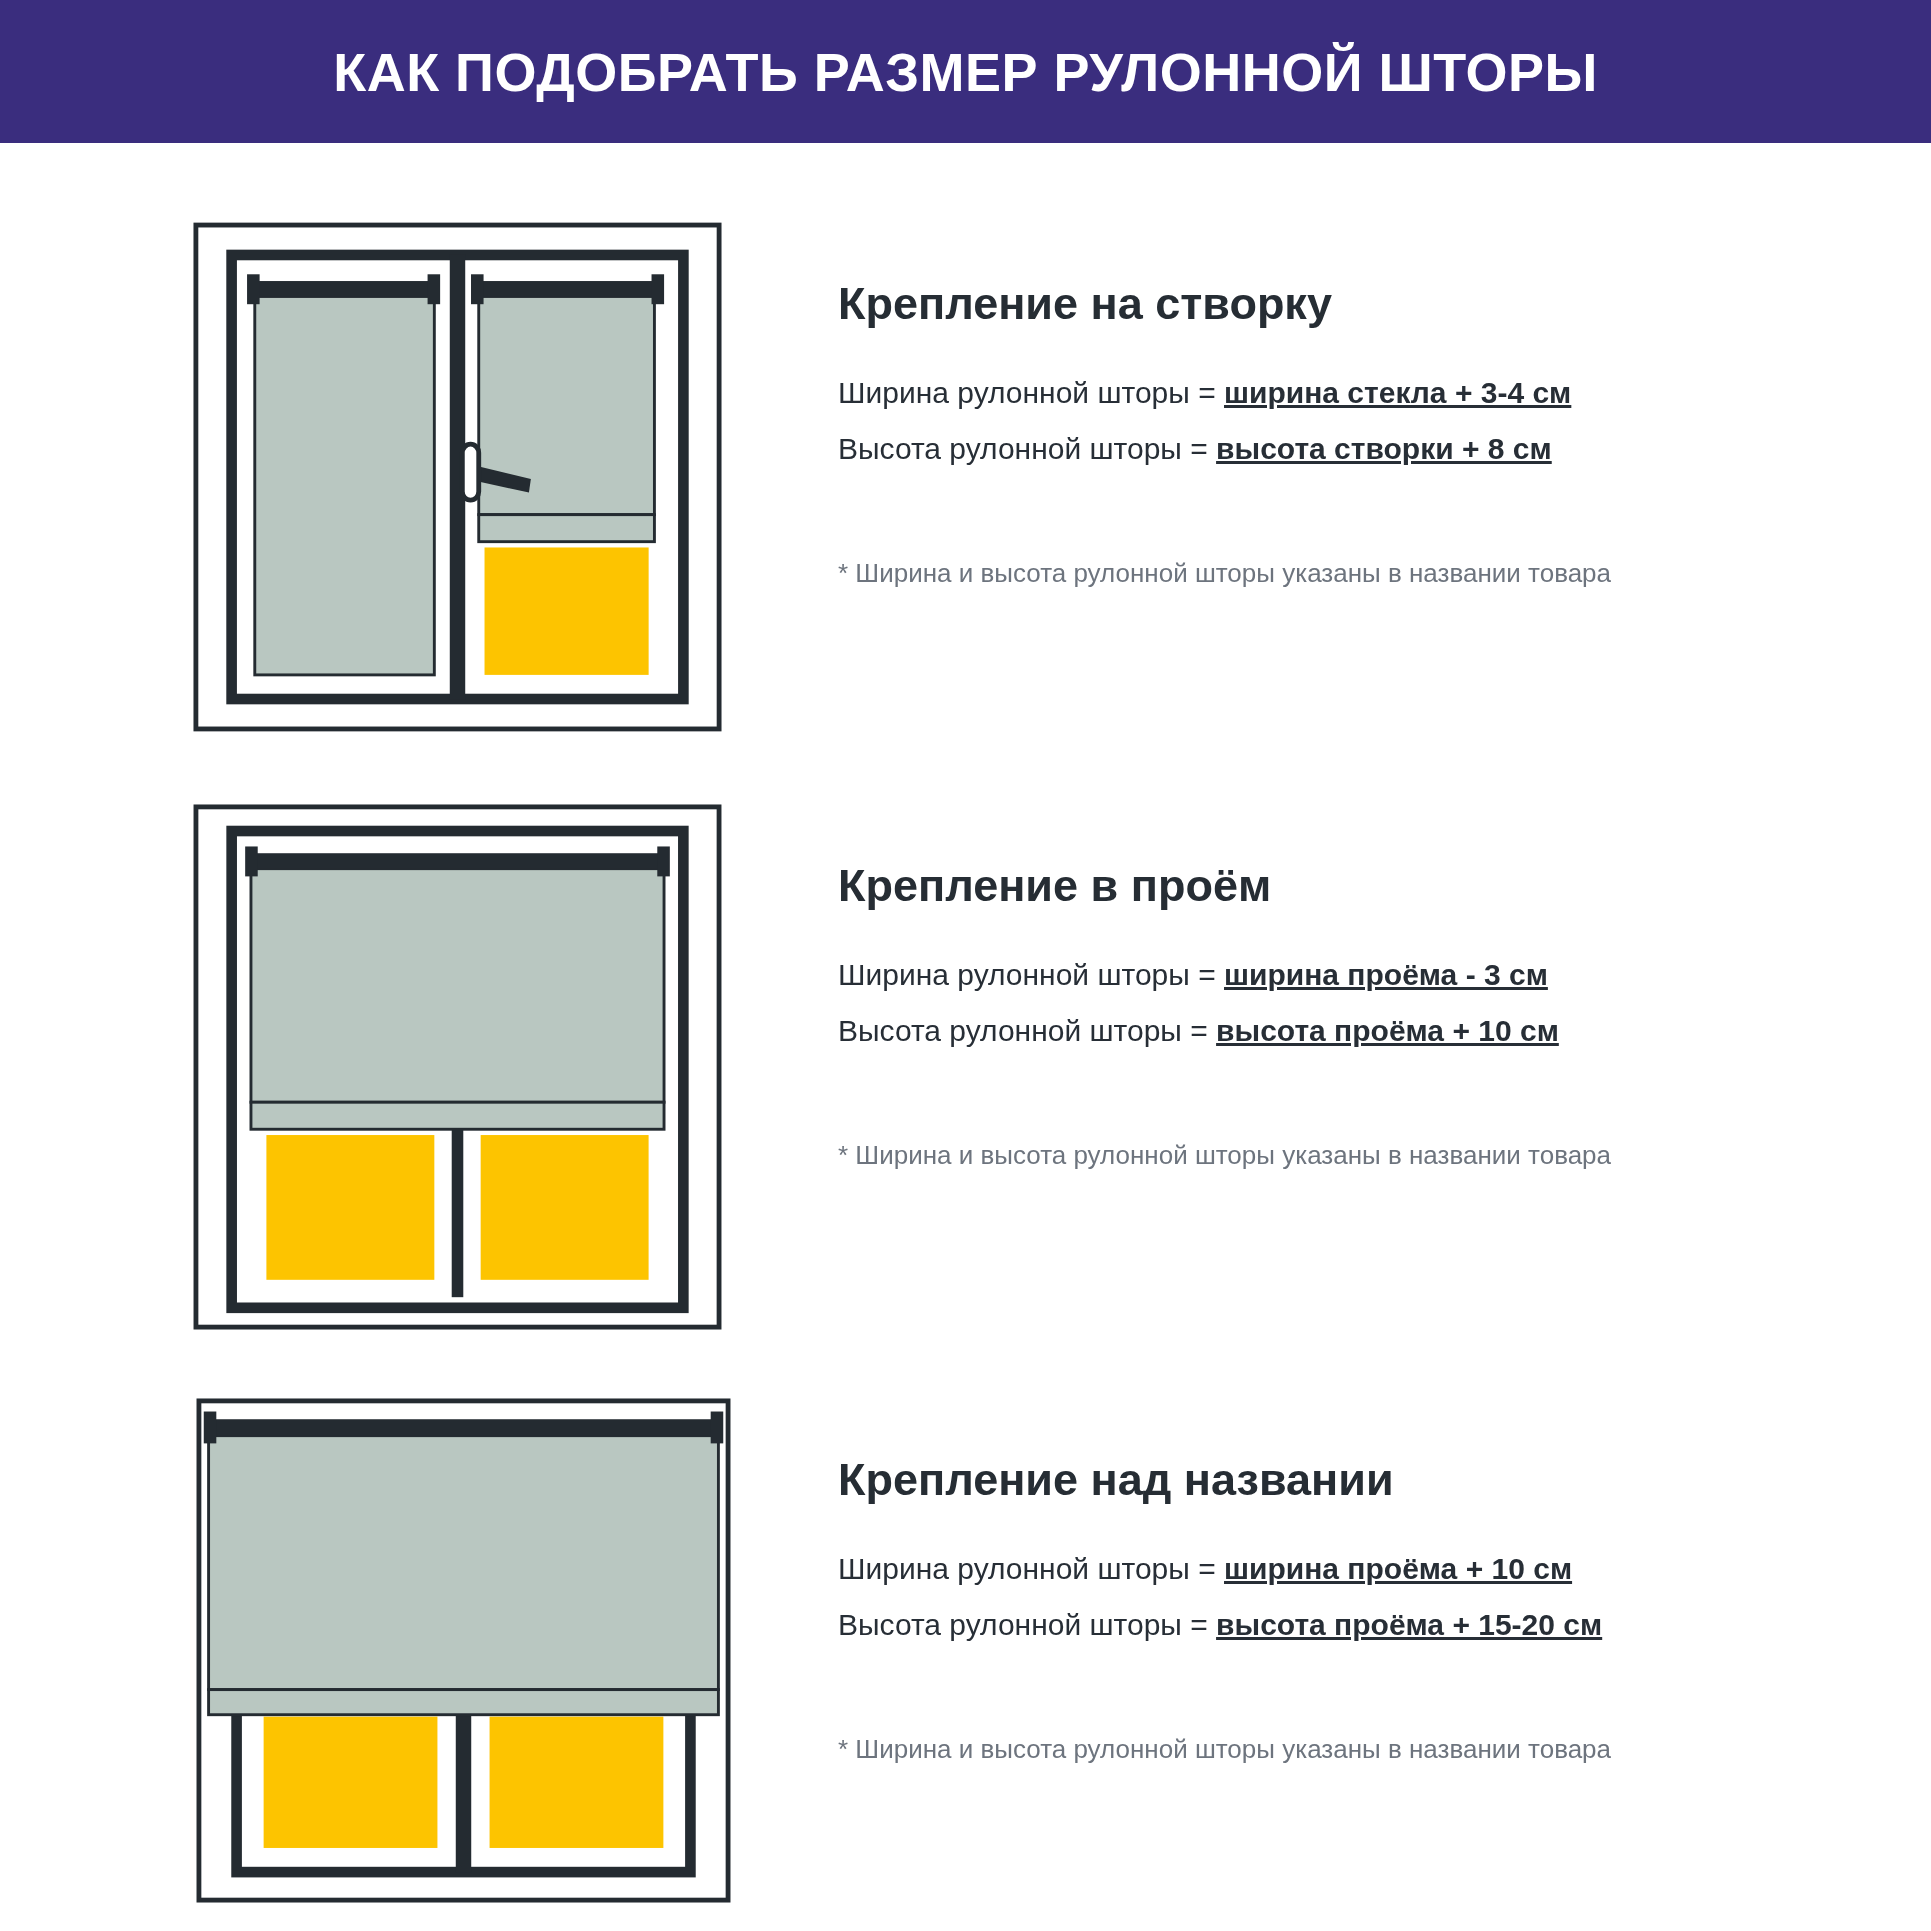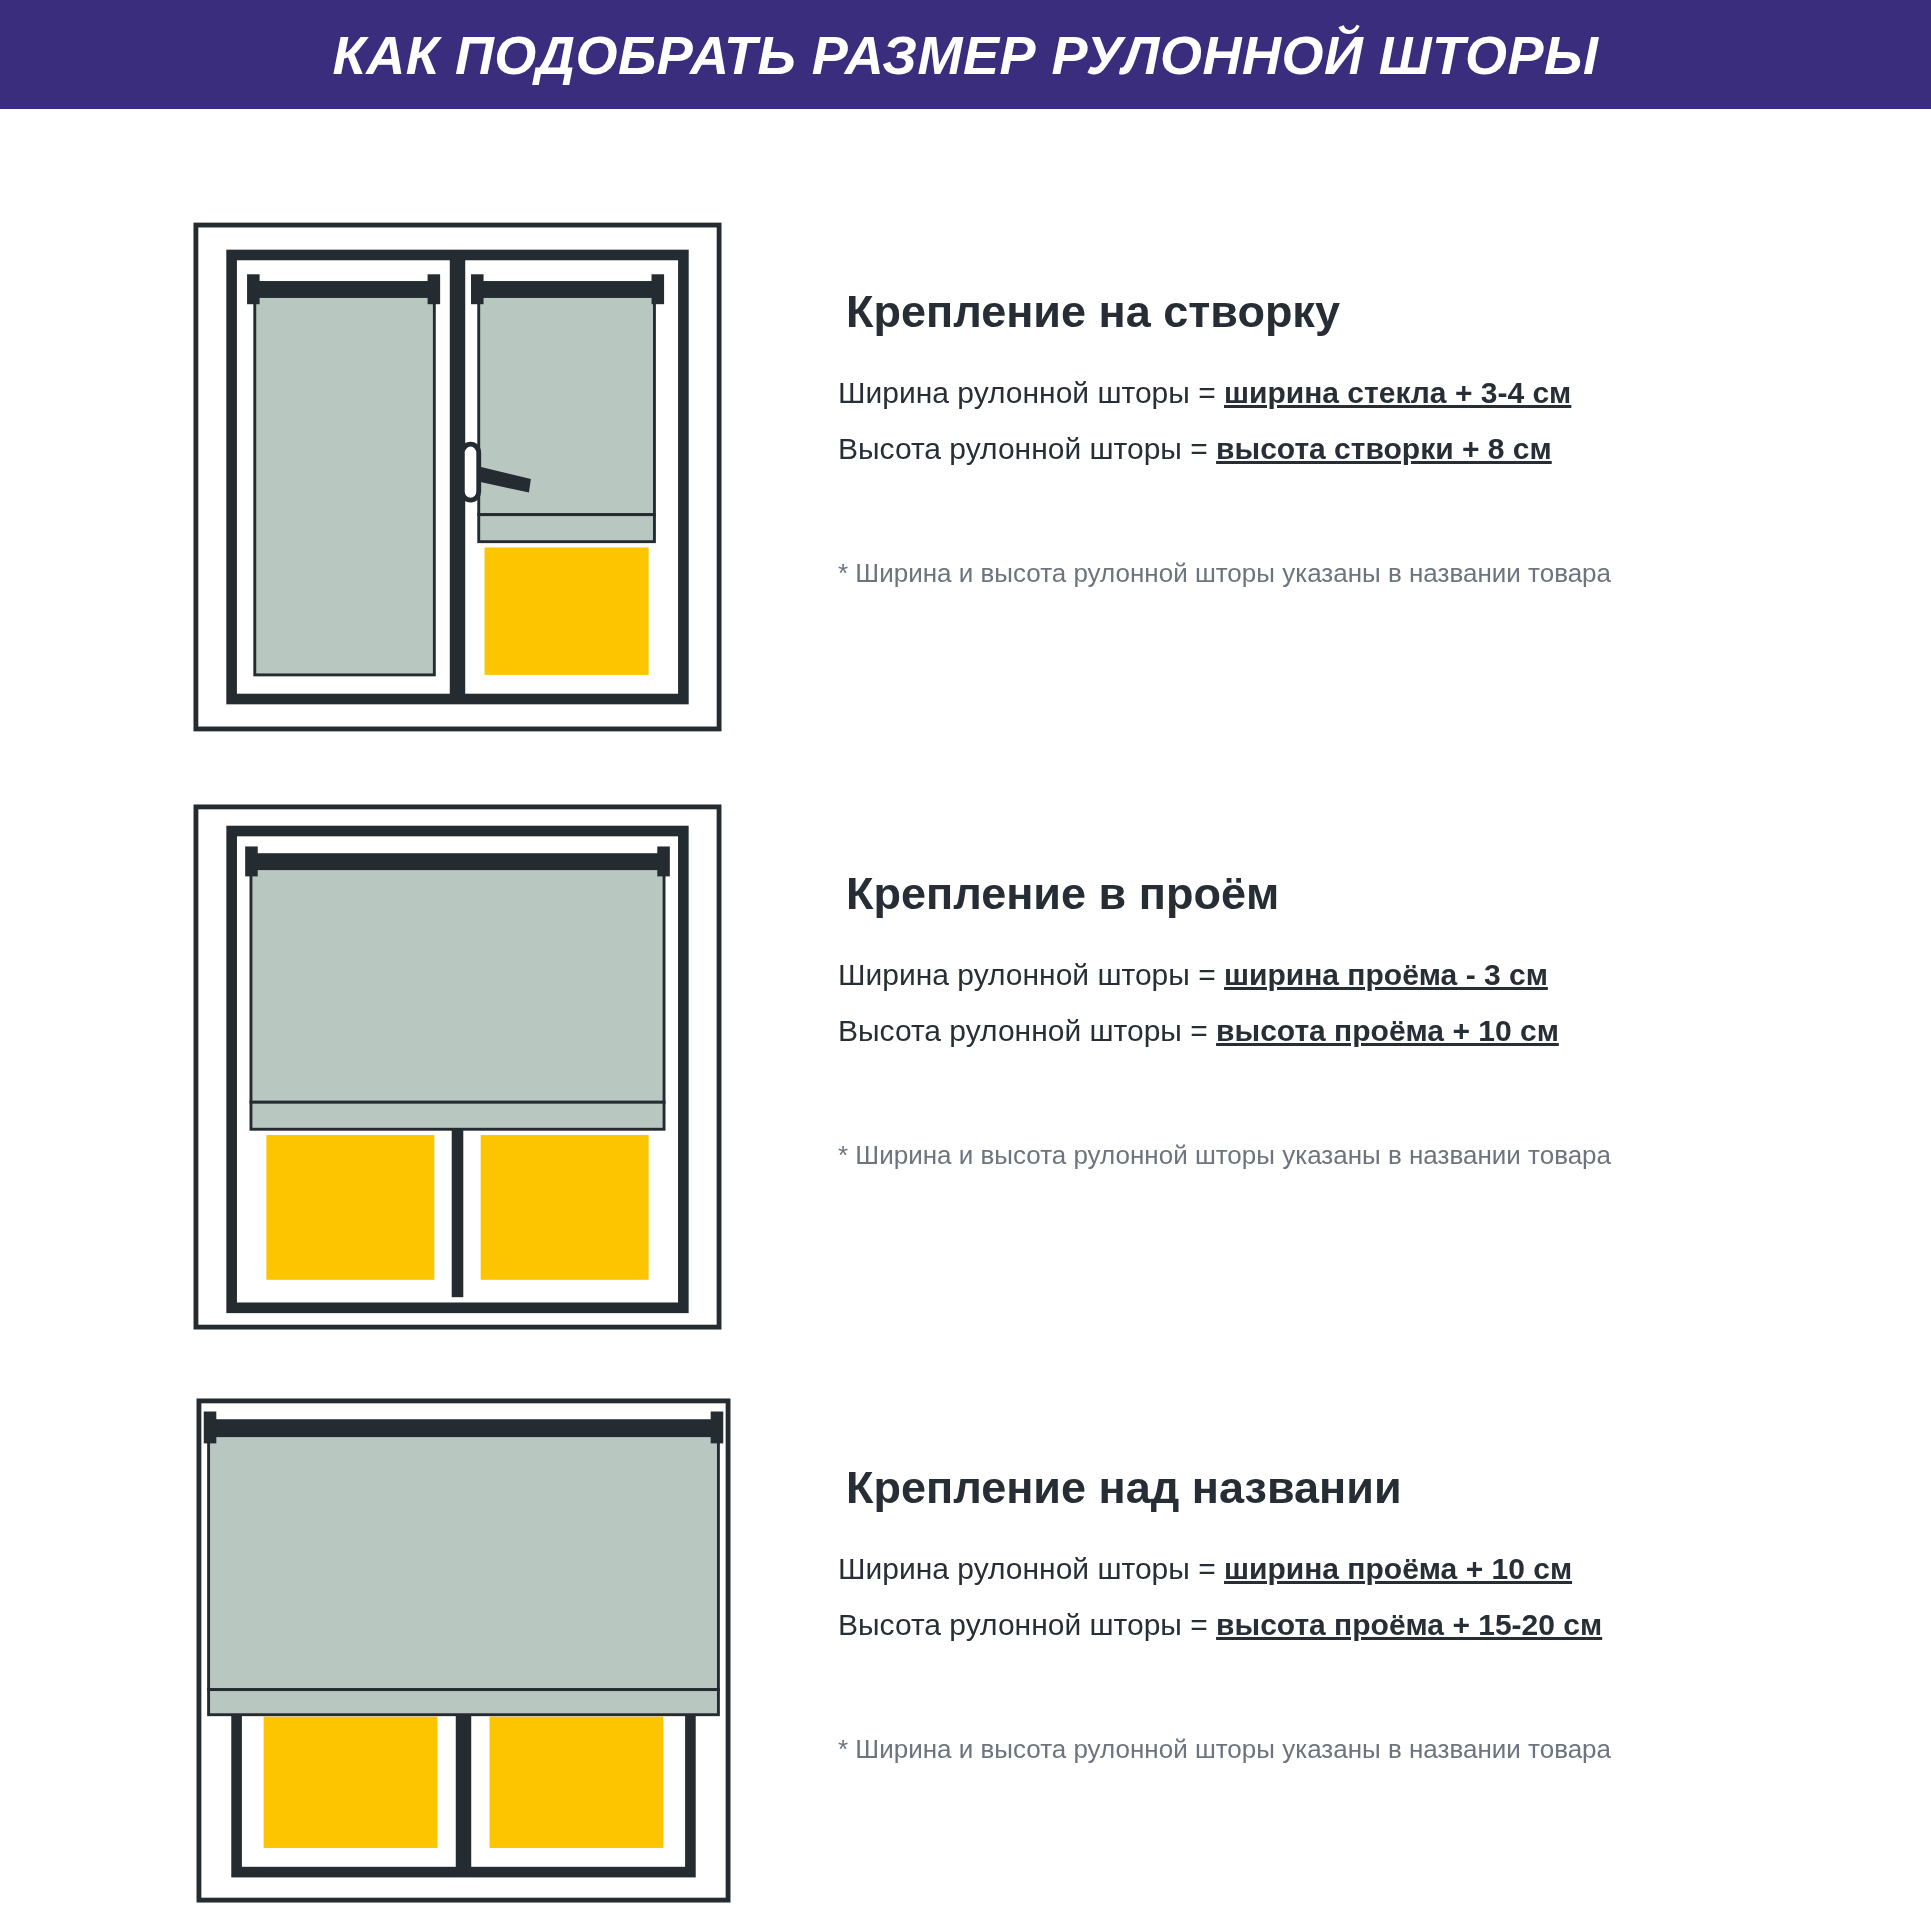--- a/index.html
+++ b/index.html
@@ -16,39 +16,39 @@
   *{box-sizing:border-box;}
   html,body{margin:0;padding:0;}
   body{
     width:1931px;height:1931px;
     background:var(--page-background);
     font-family:"Liberation Sans", sans-serif;
     position:relative;
     overflow:hidden;
   }
   .header{
-    position:absolute;left:0;top:0;width:1931px;height:109px;
+    position:absolute;left:0;top:0;width:1931px;height:143px;
     background:var(--header-background);
-    display:flex;align-items:center;justify-content:center;font-style:italic;
+    display:flex;align-items:center;justify-content:center;
   }
   .header-title{
     color:var(--header-text);
     font-size:54px;font-weight:700;
     letter-spacing:0.5px;
     white-space:nowrap;
   }
   .section{position:absolute;left:0;width:1931px;}
   #section-1{top:222px;height:579px;}
   #section-2{top:804px;height:579px;}
   #section-3{top:1398px;height:533px;}
   .diagram{position:absolute;top:0;left:193px;display:block;}
   #section-3 .diagram{left:196px;}
   .textcol{position:absolute;left:838px;top:0;width:850px;}
   .section-heading{
-    position:absolute;top:56px;left:0;margin:8px;
+    position:absolute;top:56px;left:0;margin:0;
     font-size:45px;font-weight:700;color:var(--heading-text);
     white-space:nowrap;
   }
   .formula{
     position:absolute;left:0;margin:0;
     font-size:30px;color:var(--body-text);
     white-space:nowrap;
   }
   .formula-width{top:154px;}
   .formula-height{top:210px;}

